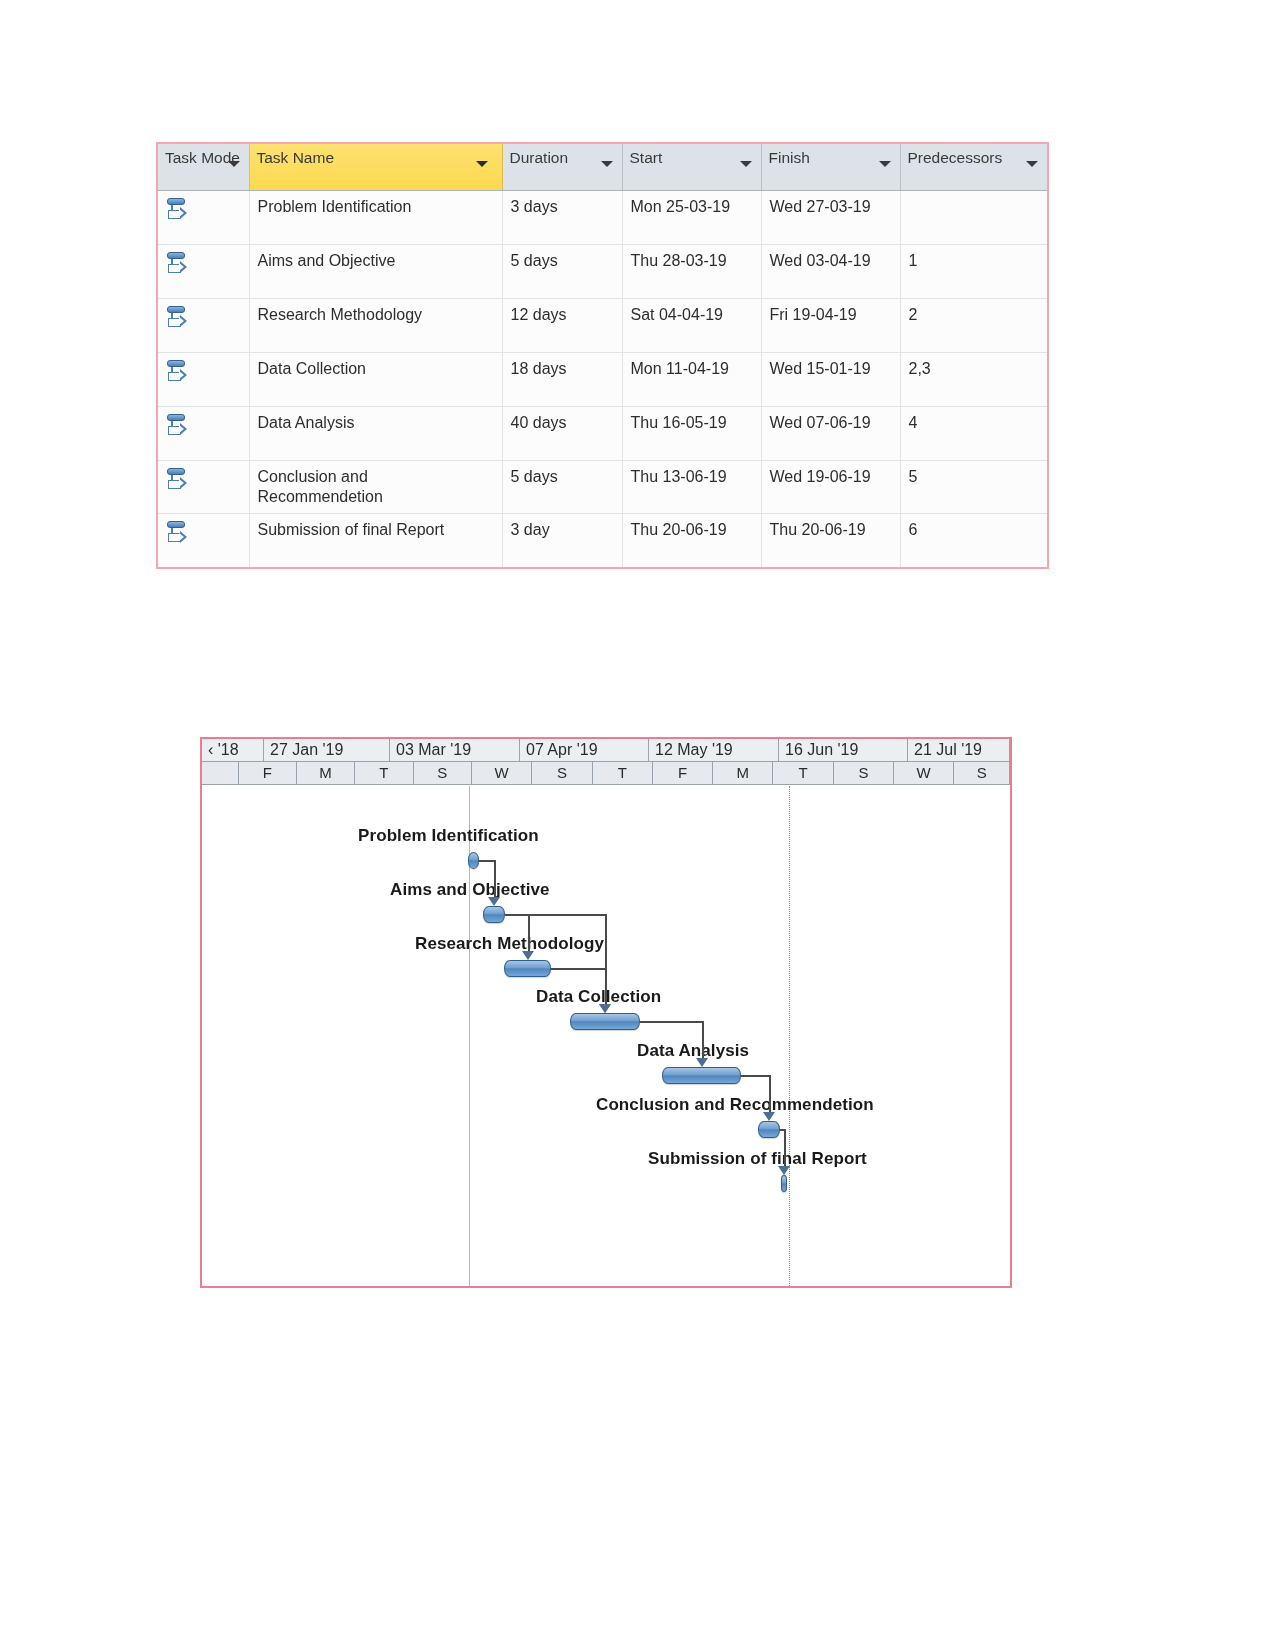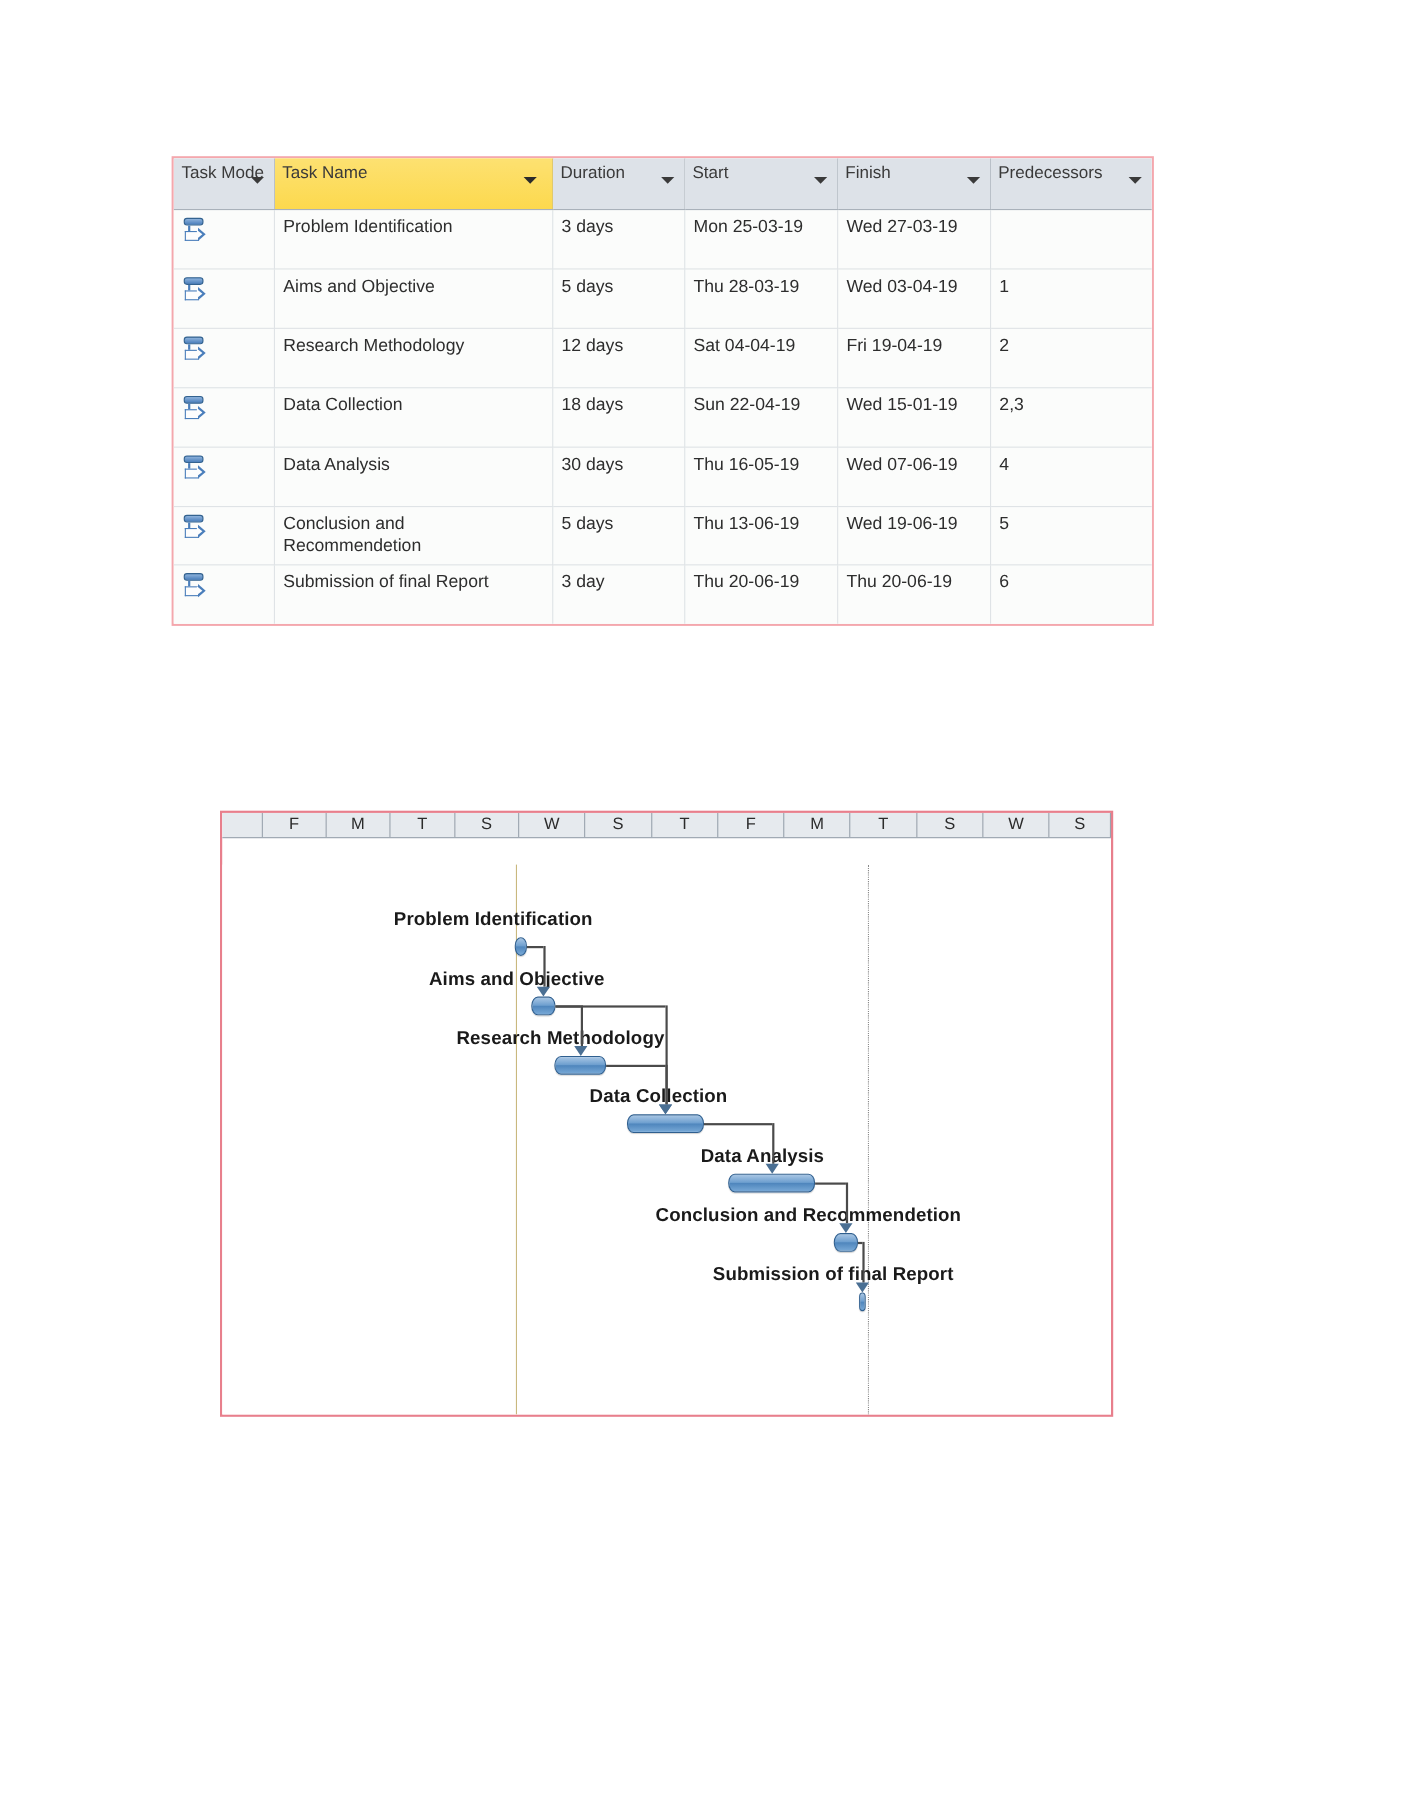--- a/index.html
+++ b/index.html
@@ -327,34 +327,34 @@
         <tr class="row-h1">
           <td class="c-mode-cell">
             <span class="mode-icon">
               <span class="bar"></span>
               <span class="stem"></span>
               <span class="arrow"></span>
             </span>
           </td>
           <td class="c-name-cell"><span>Data Collection</span></td>
           <td><span>18 days</span></td>
-          <td><span>Sun 22-04-19</span></td>
+          <td><span>Mon 11-04-19</span></td>
           <td><span>Wed 15-01-19</span></td>
           <td><span>2,3</span></td>
         </tr>
         <tr class="row-h1">
           <td class="c-mode-cell">
             <span class="mode-icon">
               <span class="bar"></span>
               <span class="stem"></span>
               <span class="arrow"></span>
             </span>
           </td>
           <td class="c-name-cell"><span>Data Analysis</span></td>
-          <td><span>30 days</span></td>
+          <td><span>40 days</span></td>
           <td><span>Thu 16-05-19</span></td>
           <td><span>Wed 07-06-19</span></td>
           <td><span>4</span></td>
         </tr>
         <tr class="row-h2">
           <td class="c-mode-cell">
             <span class="mode-icon">
               <span class="bar"></span>
               <span class="stem"></span>
               <span class="arrow"></span>
@@ -380,20 +380,29 @@
           <td><span>Thu 20-06-19</span></td>
           <td><span>6</span></td>
         </tr>
       </tbody>
   </table>
 </div>
 
 <div id="gantt-wrap">
 
   <div id="gantt-timescale">
+    <div class="ts-row major" id="ts-major">
+        <div class="ts-cell" style="width: 62px;">‹ '18</div>
+        <div class="ts-cell" style="width: 126px;">27 Jan '19</div>
+        <div class="ts-cell" style="width: 130px;">03 Mar '19</div>
+        <div class="ts-cell" style="width: 129px;">07 Apr '19</div>
+        <div class="ts-cell" style="width: 130px;">12 May '19</div>
+        <div class="ts-cell" style="width: 129px;">16 Jun '19</div>
+        <div class="ts-cell" style="width: 102px;">21 Jul '19</div>
+      </div>
     <div class="ts-row minor" id="ts-minor">
         <div class="ts-cell minor-cell" style="width: 40px;"></div>
         <div class="ts-cell minor-cell" style="width: 62px;">F</div>
         <div class="ts-cell minor-cell" style="width: 63px;">M</div>
         <div class="ts-cell minor-cell" style="width: 63px;">T</div>
         <div class="ts-cell minor-cell" style="width: 63px;">S</div>
         <div class="ts-cell minor-cell" style="width: 65px;">W</div>
         <div class="ts-cell minor-cell" style="width: 65px;">S</div>
         <div class="ts-cell minor-cell" style="width: 65px;">T</div>
         <div class="ts-cell minor-cell" style="width: 65px;">F</div>

